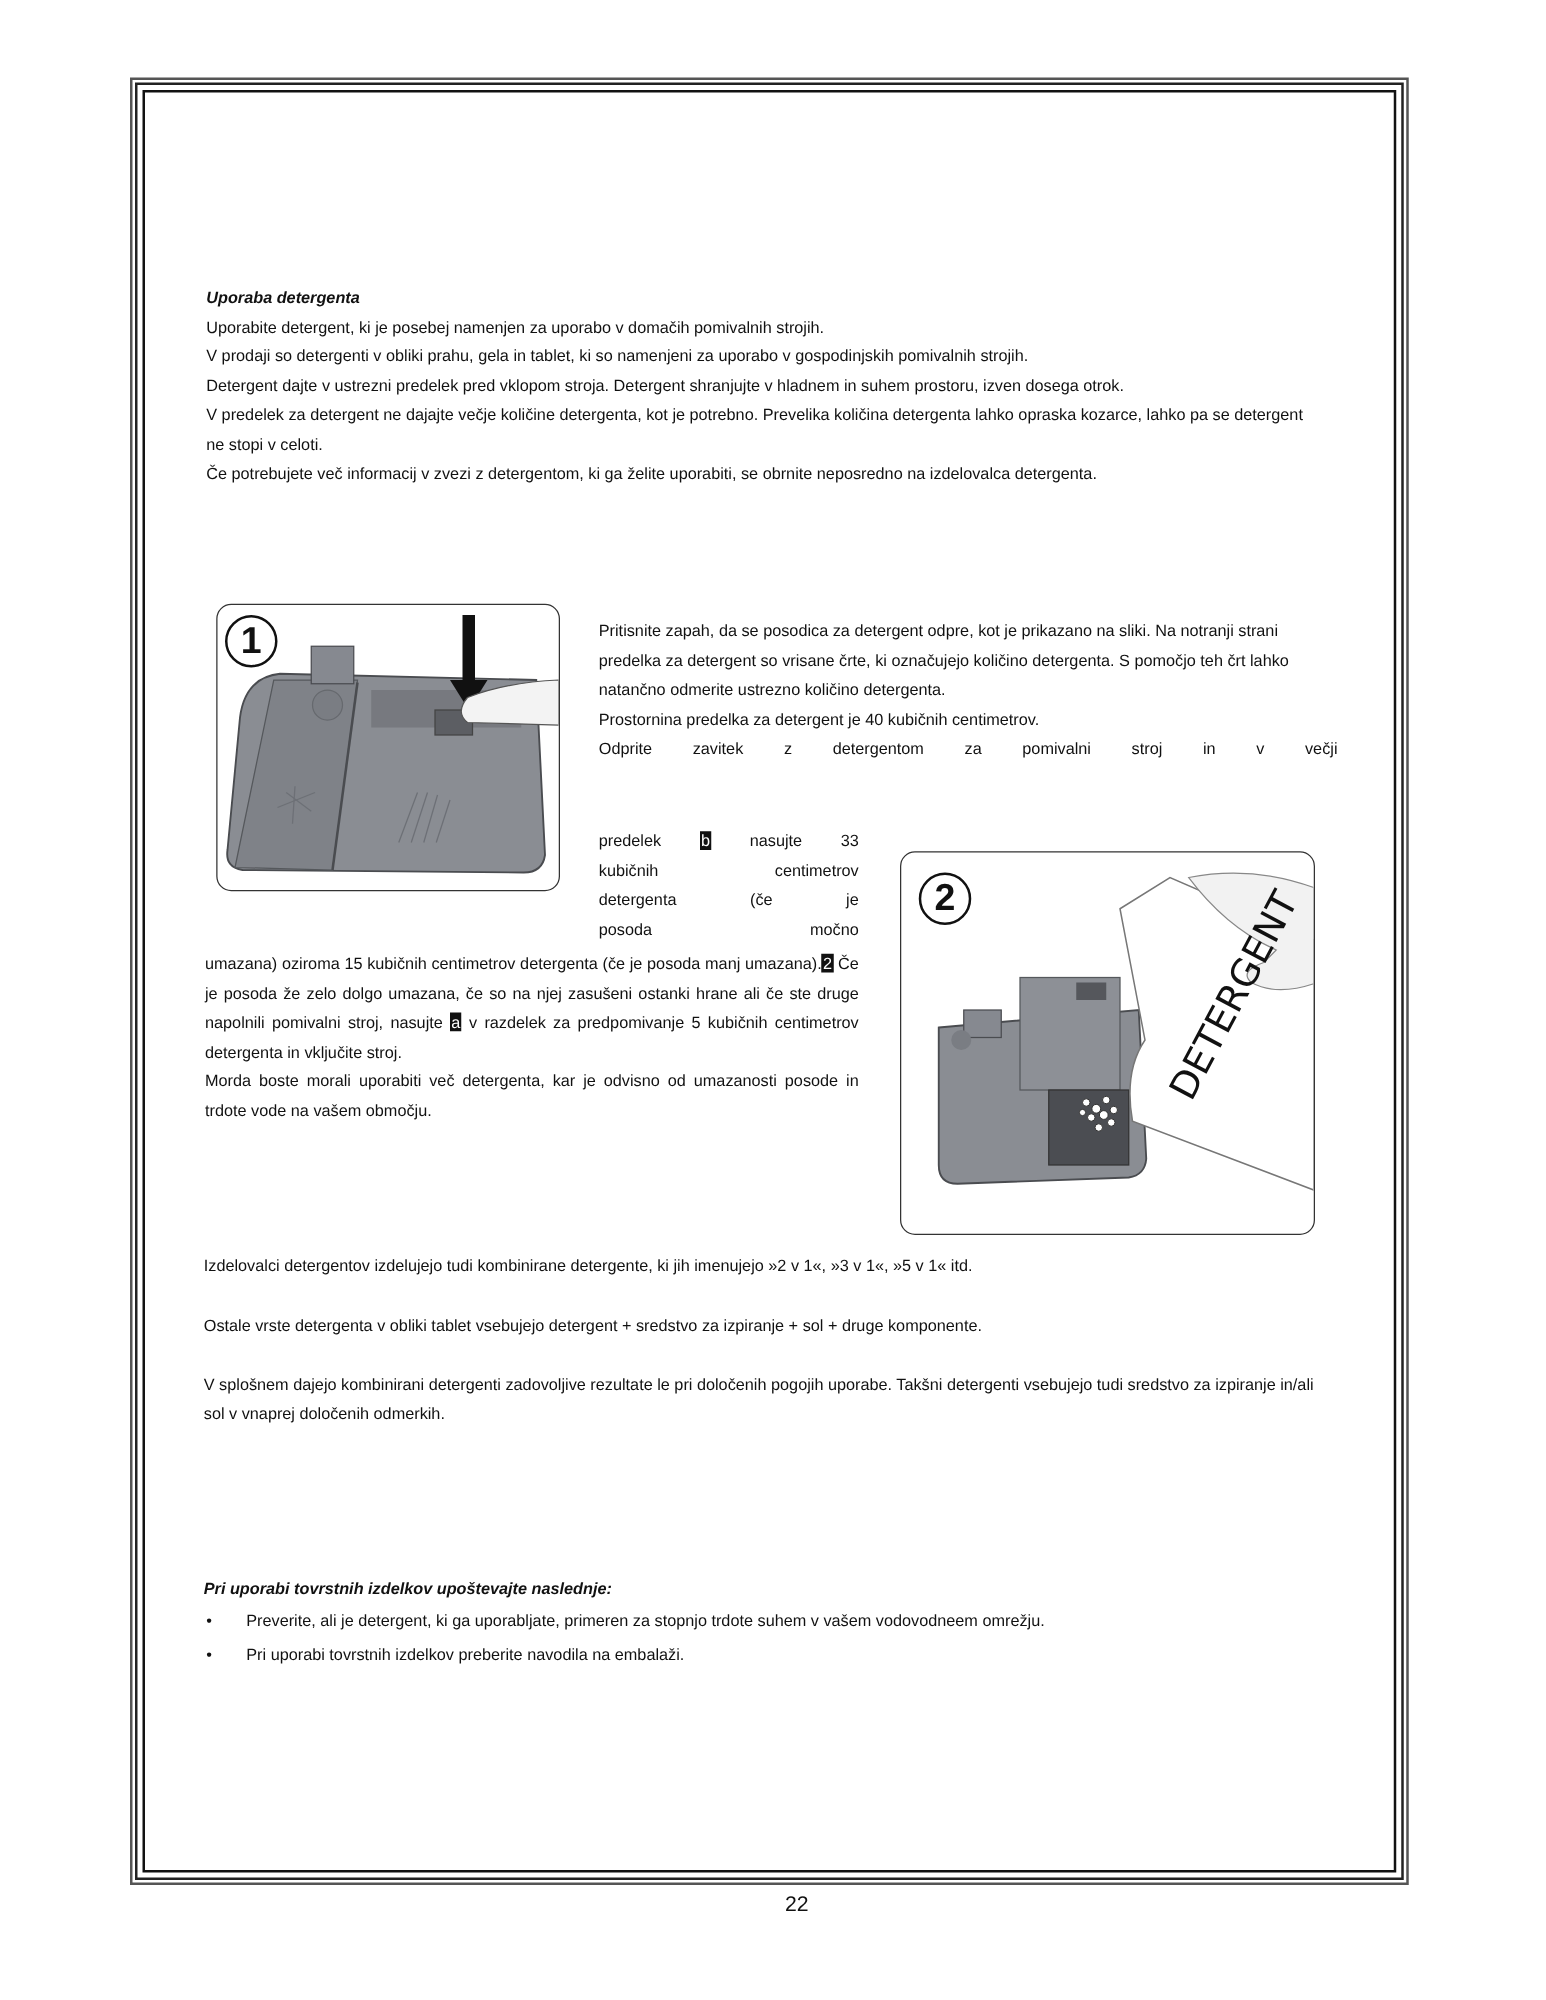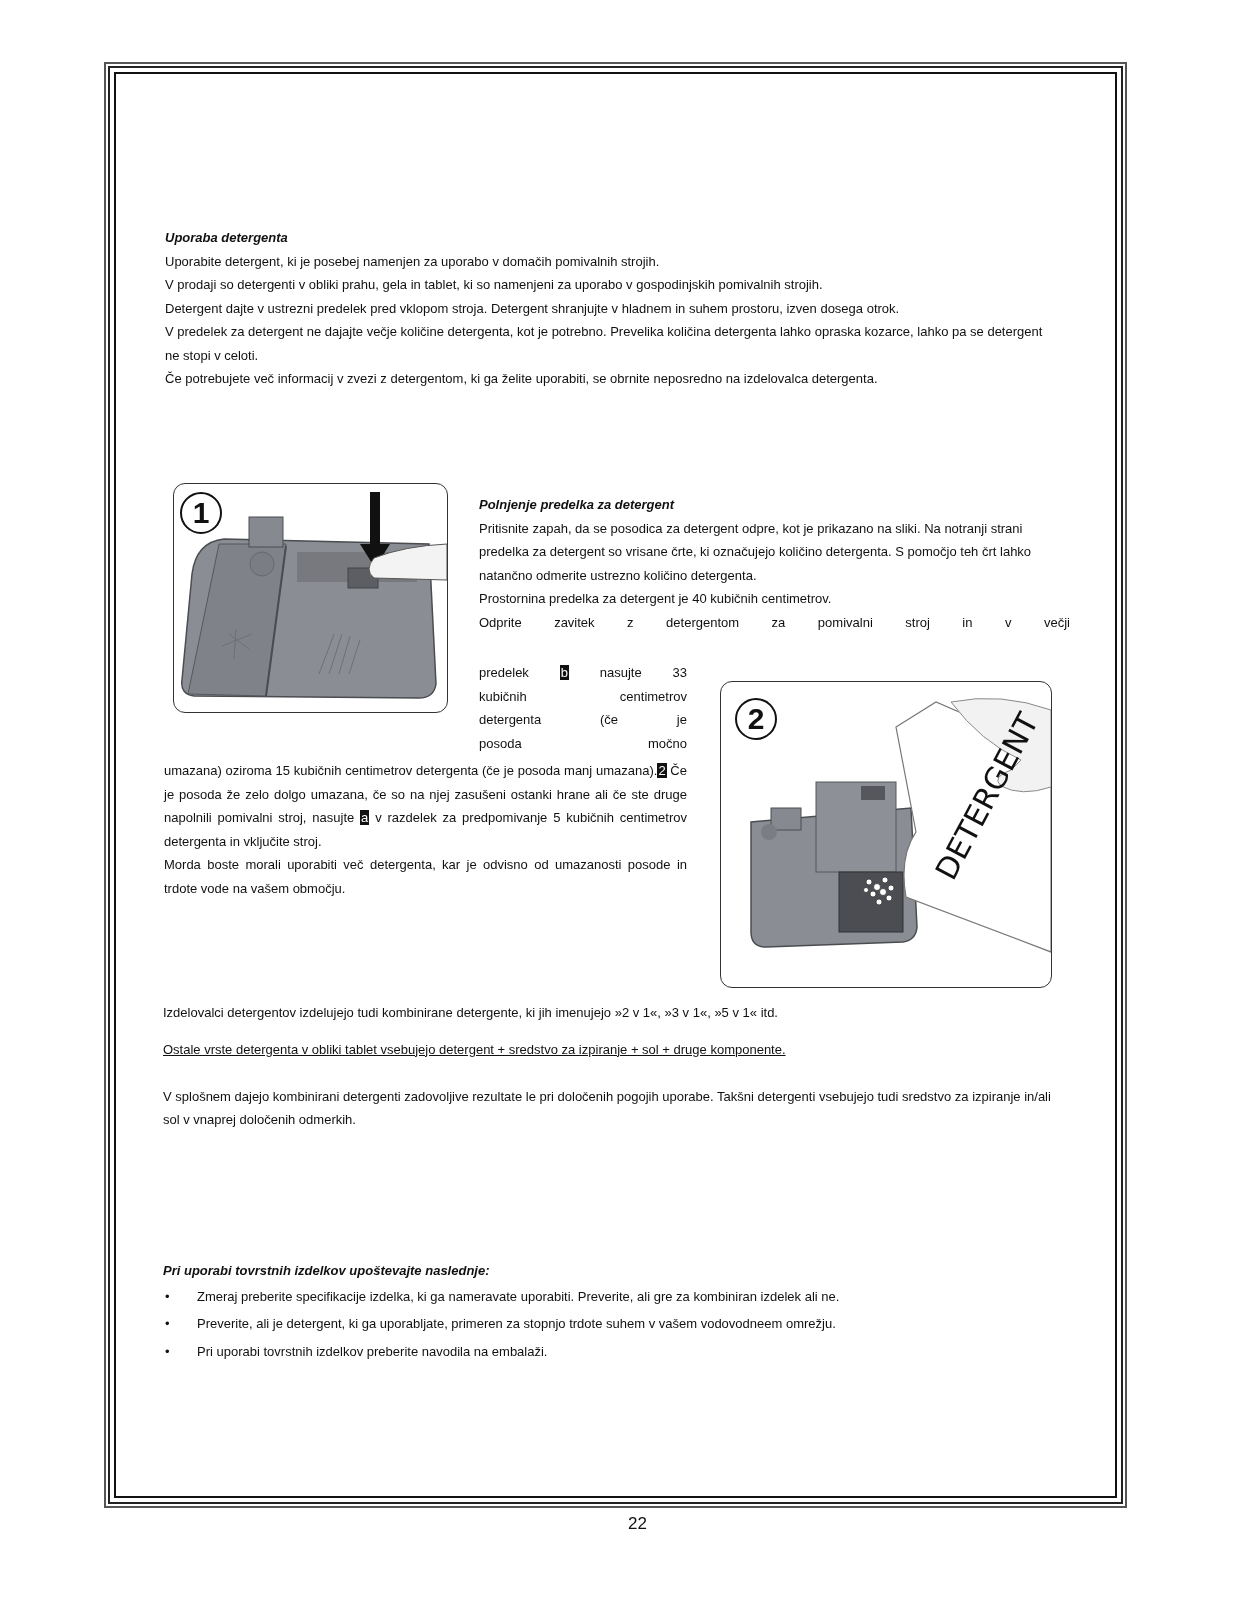--- a/index.html
+++ b/index.html
@@ -55,21 +55,20 @@
         <line x1="165" y1="190" x2="176" y2="152"></line>
         <line x1="175" y1="190" x2="186" y2="156"></line>
     </g>
     <line x1="112" y1="62" x2="92" y2="212" stroke="#4a4c50" stroke-width="2"></line>
     <polygon points="196,8 206,8 206,60 216,60 201,84 186,60 196,60" fill="#111"></polygon>
     <path d="M273 60 Q230 62 200 74 Q190 86 200 94 L273 96 Z" fill="#f3f3f3" stroke="#555" stroke-width="1"></path>
   </svg>
 </div>
 
 <div class="txt" style="left:479px; top:493px; width:591px;">
-  <div class="h">Polnjenje predelka za detergent</div>
   <p class="p" style="width:585px;">Pritisnite zapah, da se posodica za detergent odpre, kot je prikazano na sliki. Na notranji strani predelka za detergent so vrisane črte, ki označujejo količino detergenta. S pomočjo teh črt lahko natančno odmerite ustrezno količino detergenta.</p>
   <p class="p">Prostornina predelka za detergent je 40 kubičnih centimetrov.</p>
   <p class="p just">Odprite zavitek z detergentom za pomivalni stroj in v večji</p>
 </div>
 
 <div class="txt" style="left:479px; top:661px; width:208px;">
   <div class="just"><span>predelek</span> <span class="hl">b</span> <span>nasujte 33</span></div>
   <div class="just">kubičnih centimetrov</div>
   <div class="just">detergenta (če je</div>
   <div class="just">posoda močno</div>
@@ -101,26 +100,25 @@
         <circle cx="145" cy="208" r="2.5"></circle>
     </g>
     <path d="M175 45 L215 20 L330 70 L330 270 L185 215 Q178 175 195 150 Z" fill="#ffffff" stroke="#777" stroke-width="1.2"></path>
     <path d="M230 20 Q280 10 330 28 L330 105 Q300 115 280 104 Q270 95 290 88 L300 78 Q260 60 230 20 Z" fill="#f2f2f2" stroke="#888" stroke-width="1"></path>
     <text x="0" y="0" transform="translate(232,200) rotate(-62)" font-family="DejaVu Sans, sans-serif" font-size="30" fill="#111">DETERGENT</text>
   </svg>
 </div>
 
 <div class="txt" style="left:163px; top:1001px; width:900px;">
   <p class="p" style="width:895px;">Izdelovalci detergentov izdelujejo tudi kombinirane detergente, ki jih imenujejo »2 v 1«, »3 v 1«, »5 v 1« itd.</p>
-  <p class="p" style="margin-top:13px; width:870px;text-decoration:underline;">Ostale vrste detergenta v obliki tablet vsebujejo detergent + sredstvo za izpiranje + sol + druge komponente.</p>
+  <p class="p" style="margin-top:24px; width:870px;">Ostale vrste detergenta v obliki tablet vsebujejo detergent + sredstvo za izpiranje + sol + druge komponente.</p>
   <p class="p" style="margin-top:23.5px; width:900px;">V splošnem dajejo kombinirani detergenti zadovoljive rezultate le pri določenih pogojih uporabe. Takšni detergenti vsebujejo tudi sredstvo za izpiranje in/ali sol v vnaprej določenih odmerkih.</p>
 </div>
 
 <div class="txt" style="left:163px; top:1259px; width:860px;">
   <div class="h" style="margin-bottom:2px;">Pri uporabi tovrstnih izdelkov upoštevajte naslednje:</div>
   <ul class="bul" style="width:830px;">
-    <li>Zmeraj preberite specifikacije izdelka, ki ga nameravate uporabiti. Preverite, ali gre za kombiniran izdelek ali ne.</li>
     <li>Preverite, ali je detergent, ki ga uporabljate, primeren za stopnjo trdote suhem v vašem vodovodneem omrežju.</li>
     <li>Pri uporabi tovrstnih izdelkov preberite navodila na embalaži.</li>
   </ul>
 </div>
 
 <div class="pageno">22</div>
 
 </body></html>

